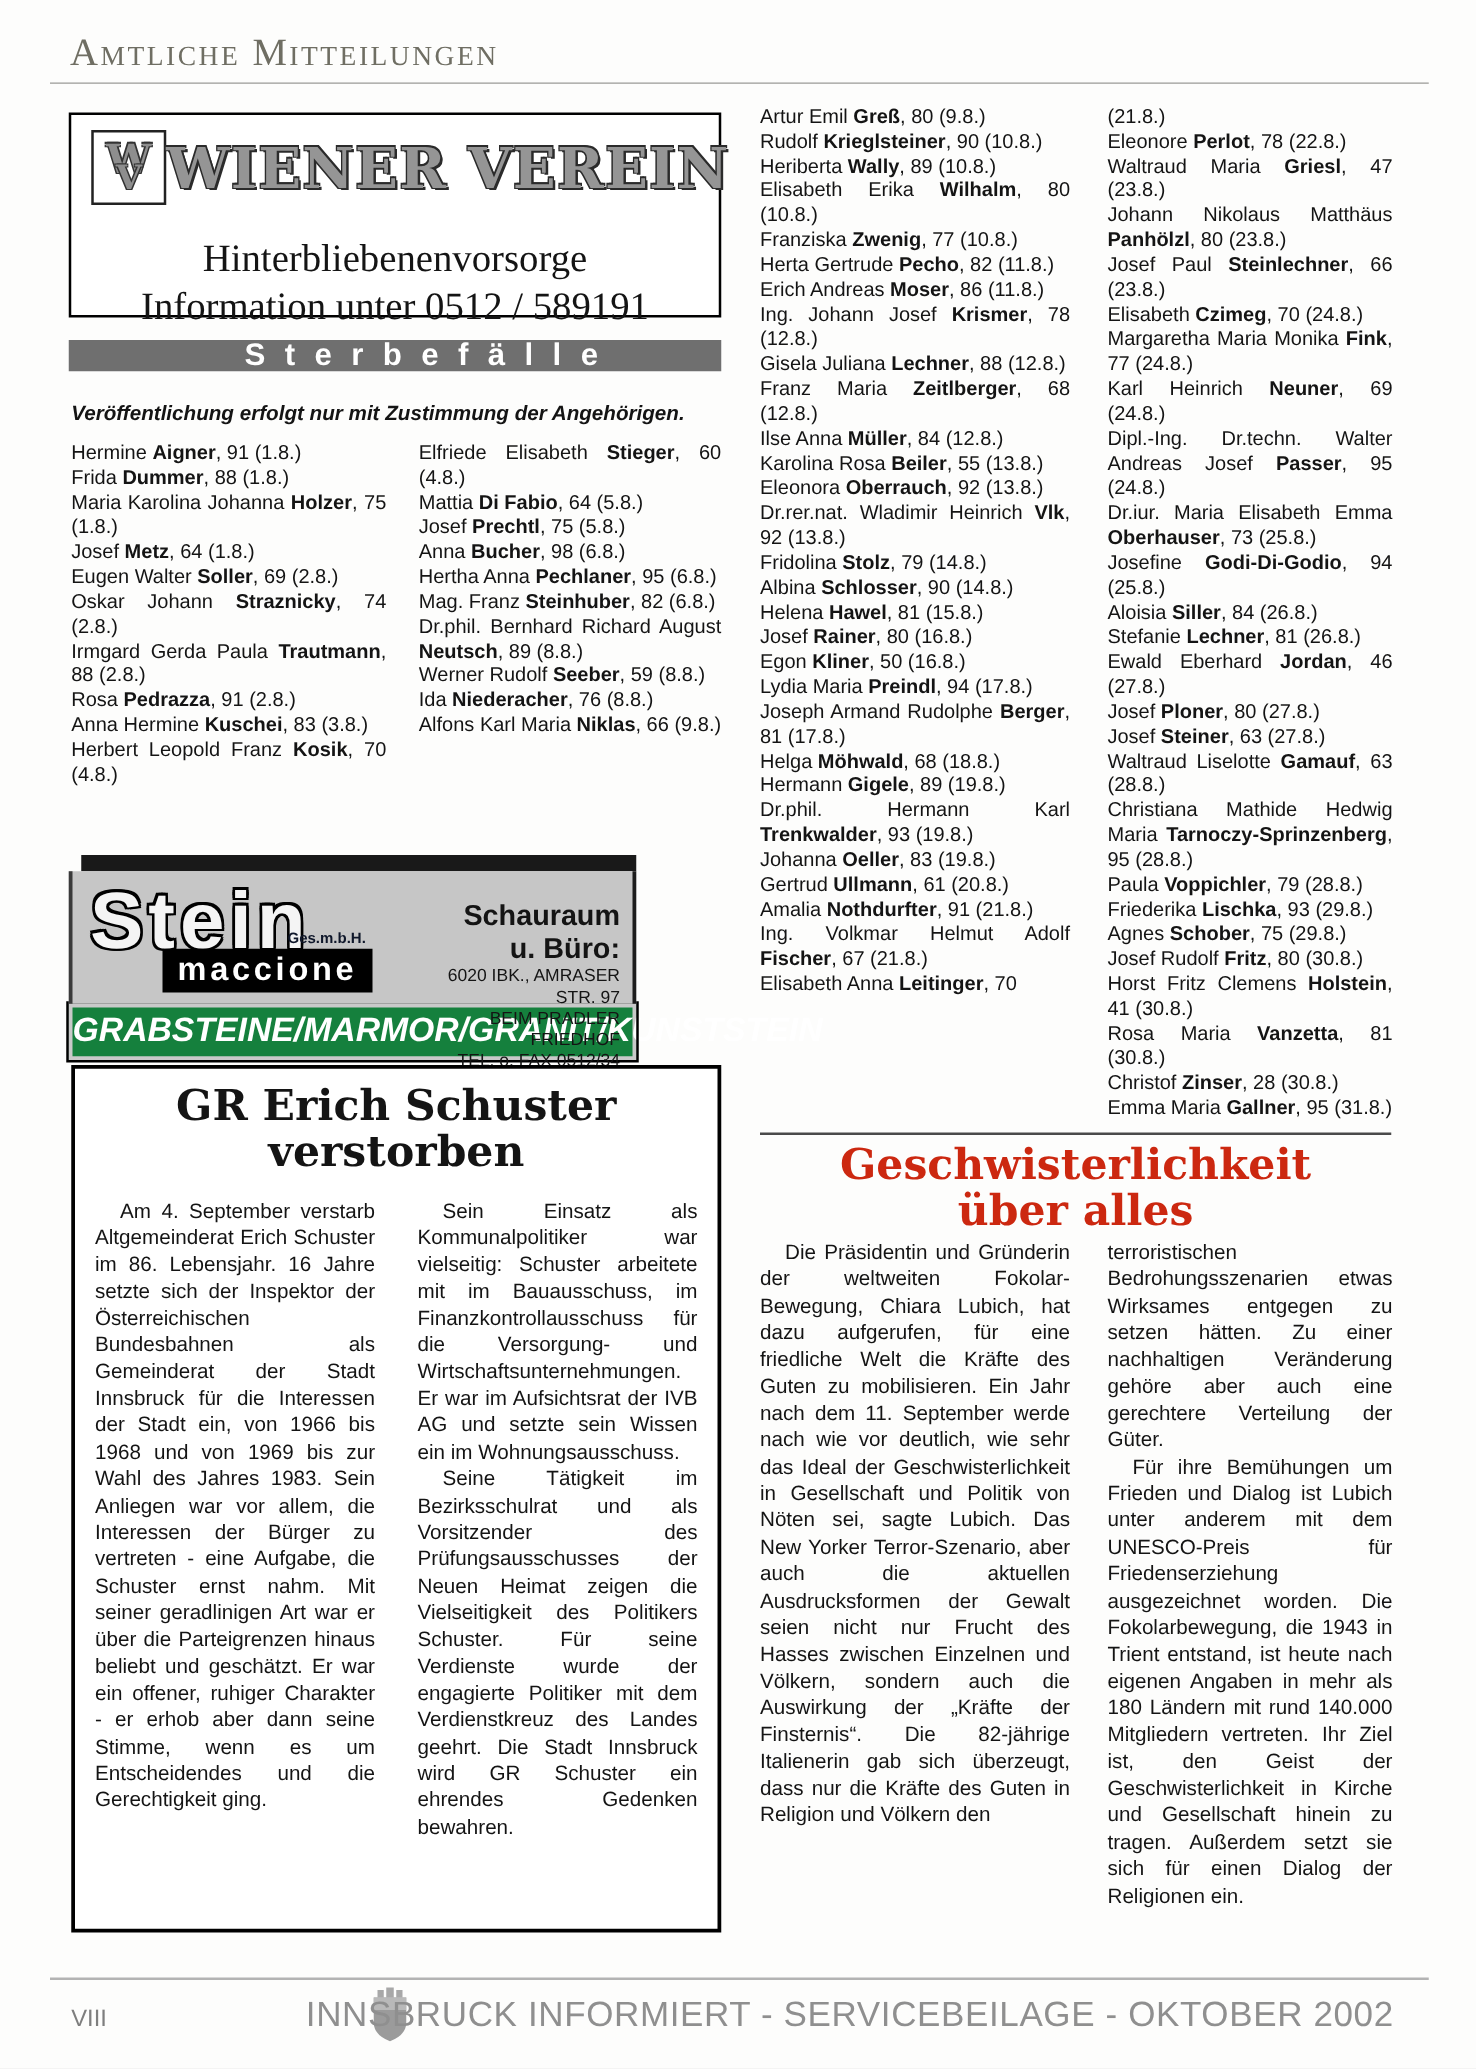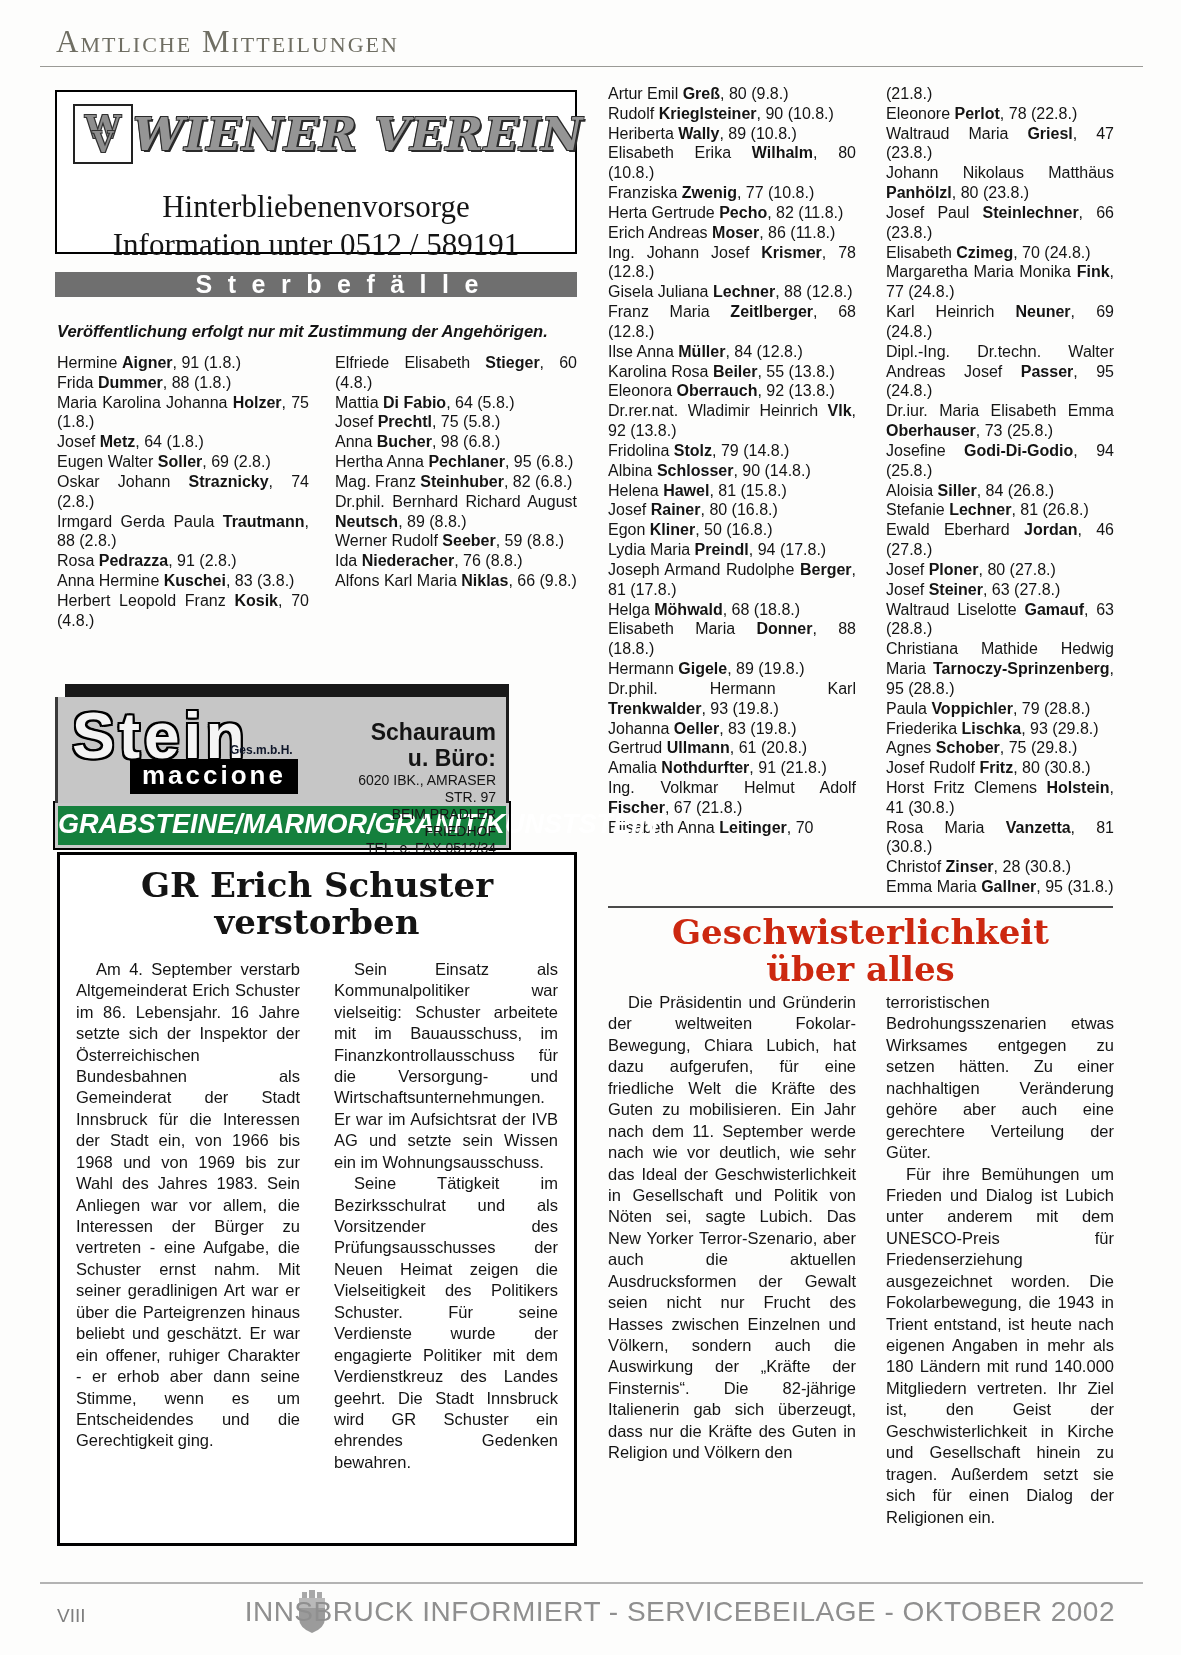--- a/index.html
+++ b/index.html
@@ -24,21 +24,20 @@
     display:flex; flex-direction:column; align-items:center; justify-content:center;
     font-family:"DejaVu Serif", serif; font-weight:bold; color:#8e8e8e;
     text-shadow:-1px -1px 0 #333, 1px -1px 0 #333, -1px 1px 0 #333, 1px 1px 0 #333;
   }
   .wv-logo .w { font-size:32px; line-height:.8; }
   .wv-logo .v { font-size:27px; line-height:.7; margin-top:-7px; }
   .wv-name {
     flex:1; text-align:center; font-family:"DejaVu Serif", serif; font-weight:bold;
     font-size:45px; letter-spacing:1px; color:#959595; white-space:nowrap;
     text-shadow:-1px -1px 0 #2b2b2b, 1px -1px 0 #2b2b2b, -1px 1px 0 #2b2b2b, 2px 2px 0 #2b2b2b;
-    font-style:italic;
   }
   .wv-line { text-align:center; font-family:"Liberation Serif", serif; font-size:31px; line-height:1.22; }
   .wv-line.first { margin-top:24px; }
 
   
   .sterbe-banner {
     position:absolute; left:55px; top:272px; width:522px; height:25px;
     background:var(--banner_gray,#6f6f6f); color:#fff; font-weight:bold; font-size:25px;
     display:flex; align-items:center; justify-content:center;
     letter-spacing:.62em; text-indent:.62em;padding-left:42px;
@@ -174,21 +173,20 @@
       <p>Eleonora <b>Oberrauch</b>, 92 (13.8.)</p>
       <p>Dr.rer.nat. Wladimir Heinrich <b>Vlk</b>, 92 (13.8.)</p>
       <p>Fridolina <b>Stolz</b>, 79 (14.8.)</p>
       <p>Albina <b>Schlosser</b>, 90 (14.8.)</p>
       <p>Helena <b>Hawel</b>, 81 (15.8.)</p>
       <p>Josef <b>Rainer</b>, 80 (16.8.)</p>
       <p>Egon <b>Kliner</b>, 50 (16.8.)</p>
       <p>Lydia Maria <b>Preindl</b>, 94 (17.8.)</p>
       <p>Joseph Armand Rudolphe <b>Berger</b>, 81 (17.8.)</p>
       <p>Helga <b>Möhwald</b>, 68 (18.8.)</p>
-      <p>Elisabeth Maria <b>Donner</b>, 88 (18.8.)</p>
       <p>Hermann <b>Gigele</b>, 89 (19.8.)</p>
       <p>Dr.phil. Hermann Karl <b>Trenkwalder</b>, 93 (19.8.)</p>
       <p>Johanna <b>Oeller</b>, 83 (19.8.)</p>
       <p>Gertrud <b>Ullmann</b>, 61 (20.8.)</p>
       <p>Amalia <b>Nothdurfter</b>, 91 (21.8.)</p>
       <p>Ing. Volkmar Helmut Adolf <b>Fischer</b>, 67 (21.8.)</p>
       <p>Elisabeth Anna <b>Leitinger</b>, 70</p>
     </div>
   <div class="deaths dcol4">
       <p>(21.8.)</p>

